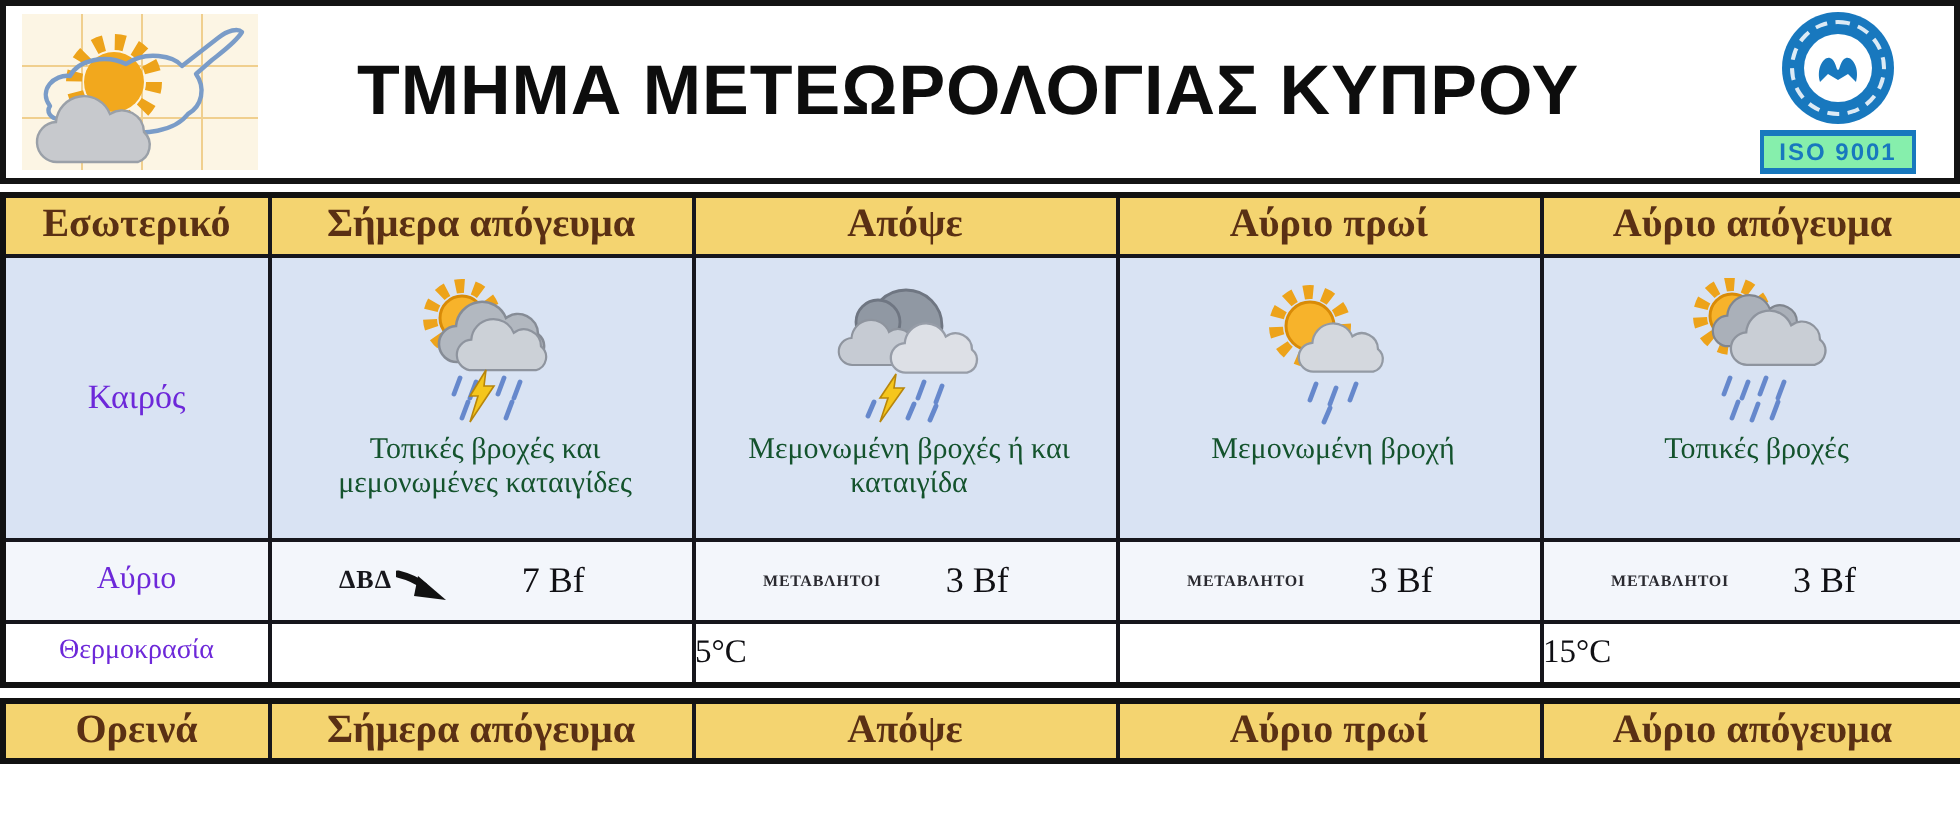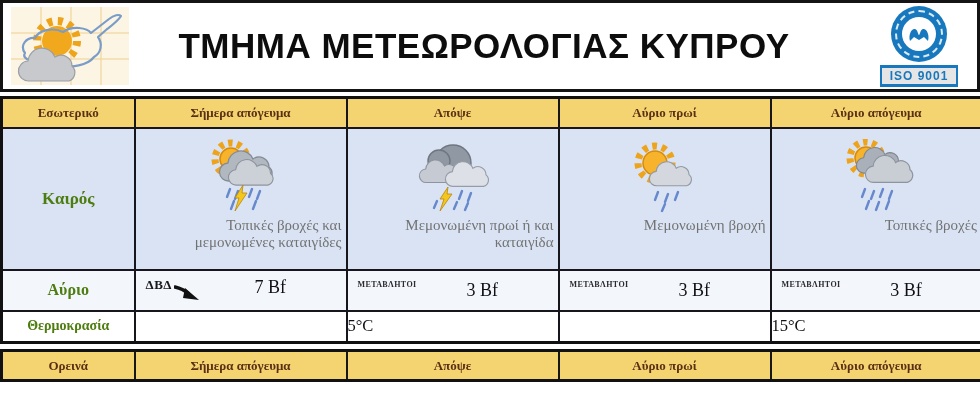--- a/index.html
+++ b/index.html
@@ -30,55 +30,55 @@
   }
   .iso-ring .dash {
     position:absolute; inset:4px; border-radius:50%;
     border:2px dashed #ffffff; opacity:0.85;
   }
   .iso-inner {
     width:34px; height:34px; border-radius:50%; background:#ffffff;
     display:flex; align-items:center; justify-content:center;
   }
   .iso-label {
-    margin-top:3px; border:2px solid #1878be; background:#e5e5e5;
+    margin-top:3px; border:2px solid #1878be; background:#86efac;
     font-family:"Liberation Sans", sans-serif; font-weight:bold;
     font-size:12px; color:#1878be; padding:1px 8px; letter-spacing:1px;
     border-top-width:3px; border-bottom-width:3px;
   }
   
   .period {
     margin-top:2px; height:28px; border:2px solid #35261a; background:#fbf8cc;
     display:flex; align-items:center; justify-content:center;
     font-size:16.5px; font-weight:600; color:#141414; letter-spacing:0.2px;
   }
   
   table { border-collapse:collapse; width:980px; table-layout:fixed; margin-top:4px; }
   td { border:2px solid #16161c; overflow:hidden; }
   table { border:3px solid #111; }
   .col-label { width:133px; }
   .col-d { width:212px; }
   .th-cell {
-    background:#f4d470; color:#5a3014; font-weight:bold; font-size:13px;
+    background:#f4d470; color:#5a3014; font-weight:bold; font-size:20px;
     text-align:center; height:30px; vertical-align:middle;
   }
   .row-weather td { background:#d9e3f3; height:142px; vertical-align:top; }
   .row-weather td.lbl { vertical-align:middle; }
   .lbl {
-    text-align:center; font-weight:bold; color:#4d7c0f; vertical-align:middle;
+    text-align:center; font-weight:normal; color:#6d28d9; vertical-align:middle;
   }
   .row-weather .lbl { font-size:17px; }
   .icon-wrap { height:84px; display:flex; align-items:flex-end; justify-content:center; padding-top:6px; }
   .desc {
-    padding:4px 4px 4px 8px; font-size:15px; line-height:1.18; color:#737373;
-    text-align:right;
+    padding:4px 4px 4px 8px; font-size:15px; line-height:1.18; color:#14532d;
+    text-align:center;
   }
   .row-wind td { background:#f3f6fb; height:41px; vertical-align:middle; }
   .row-wind .lbl { font-size:16px; }
-  .windcell { display:flex; padding:0 10px; }
+  .windcell { display:flex; align-items:center; padding:0 10px;margin-left:24px; }
   .dir-big { font-weight:bold; font-size:13px; color:#16161c; letter-spacing:0.5px; }
   .dir-small { font-weight:bold; font-size:8px; color:#2a2a30; letter-spacing:0.4px; }
   .force { font-size:18px; color:#101014; margin-left:auto; margin-right:26%; }
   .arrow-svg { margin-left:2px; margin-top:8px; }
   .row-temp td { background:#ffffff; height:32px; vertical-align:middle; }
   .row-temp .lbl { font-size:14px; }
   .temp-val { text-align:left; font-size:16.5px; color:#101014; }
   table.next { margin-top:5px; }
 </style>
 </head>
@@ -171,21 +171,21 @@
             <g stroke="#6688cc" stroke-width="2.4" stroke-linecap="round">
               <line x1="49" y1="52" x2="46" y2="60"></line>
                   <line x1="58" y1="54" x2="55" y2="62"></line>
               <line x1="44" y1="63" x2="41" y2="70"></line>
                   <line x1="55" y1="64" x2="52" y2="71"></line>
               <line x1="24" y1="62" x2="21" y2="69"></line>
             </g>
             <polygon points="35,48 27,60 31,60 27,72 39,55 34,55" fill="#f5c61d" stroke="#b8860b" stroke-width="0.8"></polygon>
           </svg>
         </div>
-        <div class="desc">Μεμονωμένη πρωί ή και καταιγίδα</div>
+        <div class="desc">Μεμονωμένη βροχές ή και καταιγίδα</div>
       </td>
 
       <td>
         <div class="icon-wrap">
           <svg width="80" height="74" viewBox="0 0 80 74">
             <circle cx="30" cy="24" r="17" fill="none" stroke="#eda31a" stroke-width="7" stroke-dasharray="4.8 4.8"></circle>
             <circle cx="30" cy="24" r="12" fill="#f7b32b" stroke="#d98b07" stroke-width="1.5"></circle>
             <path d="M10 26 a9 9 0 0 1 -1 -18 a13 13 0 0 1 25 -4 a10 10 0 0 1 16 8 a8 8 0 0 1 -3 14 z" transform="translate(24,26) scale(0.8)" fill="#d4d8de" stroke="#939aa4" stroke-width="1.4"></path>
             <g stroke="#6688cc" stroke-width="2.4" stroke-linecap="round">
               <line x1="33" y1="53" x2="30" y2="61"></line>

